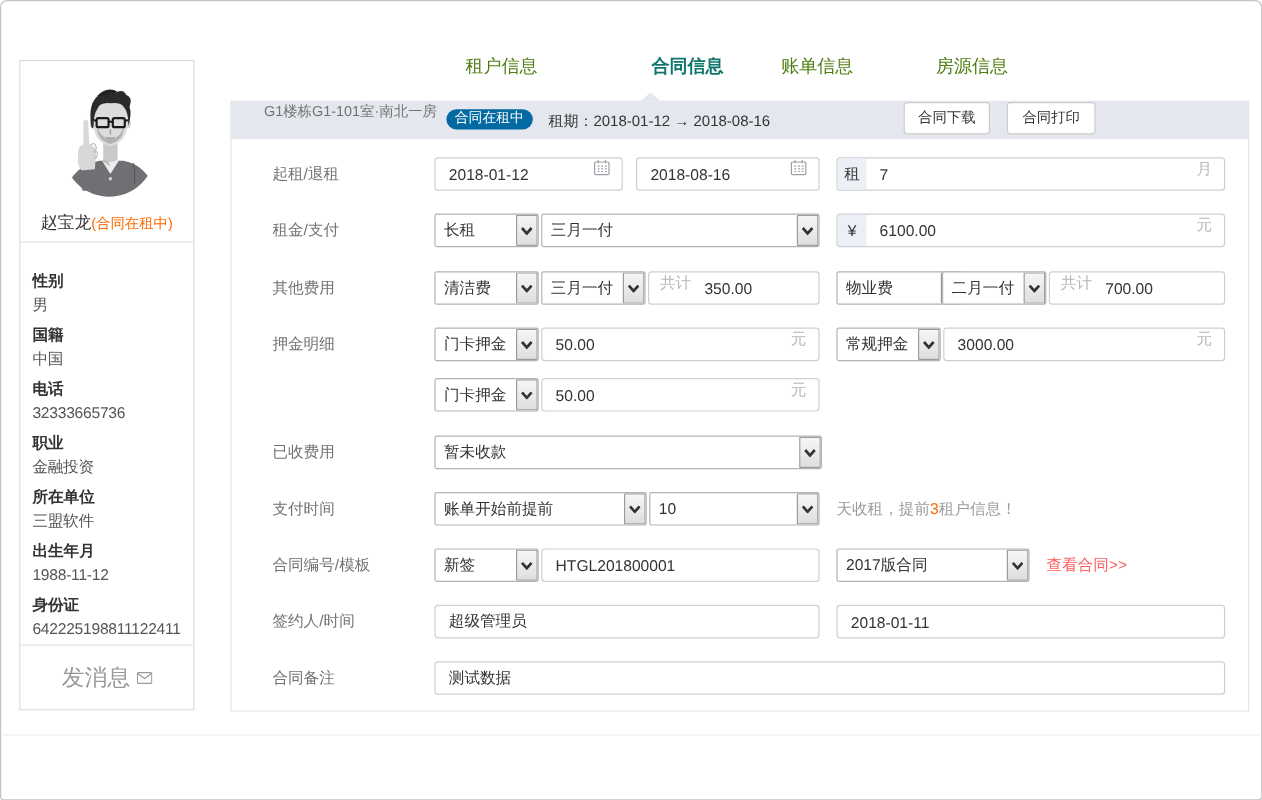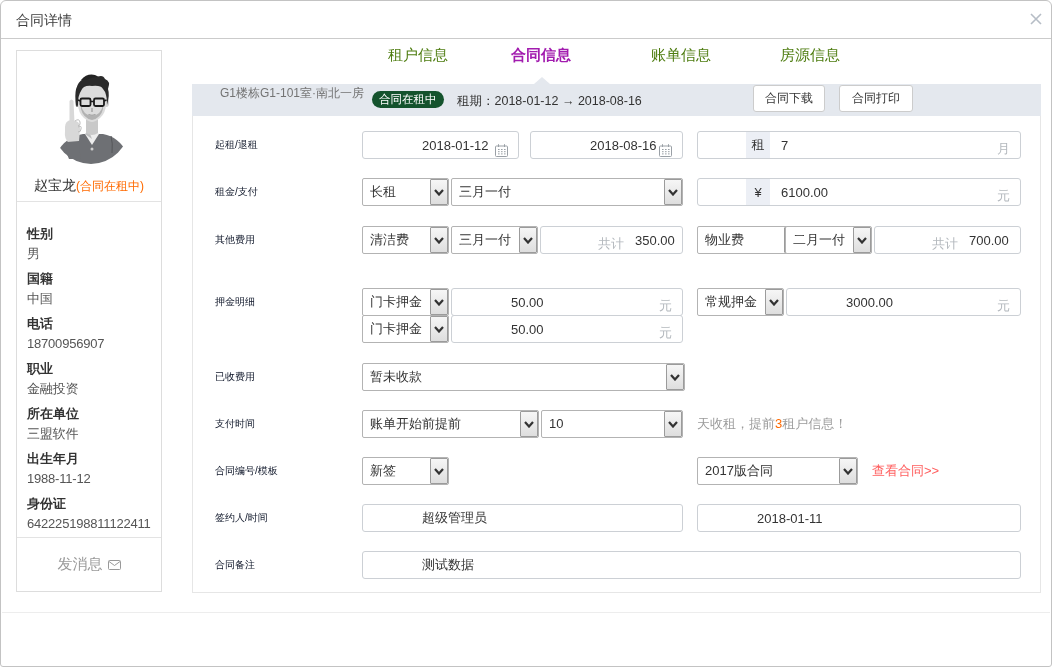--- a/index.html
+++ b/index.html
@@ -46,69 +46,69 @@
   }
   .side-name .tag { font-size:12px; color:#ff6a00; }
   .side-fields { position:absolute; left:10px; top:173px; right:20px; }
   .sfield { margin-bottom:5px; }
   .sfield .lb { font-size:13px; font-weight:bold; color:#333; line-height:20px; }
   .sfield .vl { font-size:13px; color:#555; line-height:20px; letter-spacing:-0.2px; }
   .side-msg {
     position:absolute; left:0; right:0; top:486px; bottom:0;
     border-top:1px solid #e3e3e3;
     display:flex; align-items:center; justify-content:center;
-    color:#999; font-size:15px; cursor:pointer;
+    color:#999; font-size:19px; cursor:pointer;
   }
   .side-msg svg { margin-left:5px; }
   
   .tab {
     position:absolute; top:45px; transform:translateX(-50%);
     font-size:15px; color:#4d7c0f; cursor:pointer; white-space:nowrap;
   }
-  .tab.active { color:#a21caf; font-weight:bold; }
+  .tab.active { color:#0f766e; font-weight:bold;margin-left:32px; }
   
   .card {
     position:absolute; left:191px; top:83px; width:849px; height:509px;
     border:1px solid #e6e6e6; background:#fff;
   }
   .infobar {
     position:absolute; left:-1px; top:-1px; width:849px; height:32px;
     background:#e4e8ee;
   }
   .infobar .notch {
     position:absolute; left:342px; top:-7px;
     width:0; height:0;
     border-left:8px solid transparent; border-right:8px solid transparent;
     border-bottom:7px solid #e4e8ee;
   }
   .ib-addr { position:absolute; left:28px; top:1px; font-size:12px; color:#737373; }
   .ib-badge {
     position:absolute; left:180px; top:7px; height:17px;
-    background:#14532d; color:#fff; font-size:11.5px;
+    background:#0369a1; color:#fff; font-size:11.5px;
     border-radius:9px; padding:0 7px; line-height:17px;
   }
   .ib-period { position:absolute; left:265px; top:9px; font-size:12.5px; color:#333; }
   .ib-btn {
     position:absolute; top:1px; width:70px; height:27px;
     background:#fff; border:1px solid #ccc; border-radius:3px;
     font-size:12px; color:#333; text-align:center; line-height:25px; cursor:pointer;
     font-family:inherit;
   }
   .ib-btn.dl { left:561px; width:72px; }
   .ib-btn.pr { left:647px; width:74px; }
   
   .frow { position:absolute; left:0; width:100%; height:28px; }
   .flabel {
-    position:absolute; left:22px; top:0; width:127px; height:28px;
-    font-size:10px; color:#0f172a; line-height:28px; white-space:nowrap;
+    position:absolute; left:34px; top:0; width:127px; height:28px;
+    font-size:13px; color:#737373; line-height:28px; white-space:nowrap;
   }
   .fitem { position:absolute; top:0; height:28px; }
   .tbox {
     border:1px solid #ccd0d5; border-radius:3px; background:#fff;
-    display:flex; align-items:flex-end; overflow:hidden;padding-left:48px;
+    display:flex; align-items:flex-start; overflow:hidden;
   }
   .tbox input {
     border:none; outline:none; background:transparent; flex:1; min-width:0;
     font-size:13px; color:#333; font-family:inherit; padding:0 0 0 11px; height:100%;
   }
   .tbox .prefix {
     flex:none; width:24px; height:100%; background:#eceff5;
     display:flex; align-items:center; justify-content:center;
     font-size:13px; color:#333;
   }
@@ -129,39 +129,31 @@
     position:absolute; right:0px; top:0px; bottom:0px; width:18px;
     background:linear-gradient(#f6f6f6,#dedede);
     border:1px solid #9b9b9b; border-radius:1px;
     display:flex; align-items:center; justify-content:center;
   }
   .fnote { position:absolute; top:0; height:28px; line-height:28px; font-size:13px; color:#9b9b9b; white-space:nowrap; }
   .fnote .hl { color:#ff6a00; }
   .flink { position:absolute; top:0; height:28px; line-height:28px; font-size:13px; color:#ff5e5e; cursor:pointer; white-space:nowrap; }
   .footer-line { position:absolute; left:1px; right:1px; top:611px; border-top:1px solid #ededed; }
   
-  .r1 { top:46px; } .r2 { top:93px; } .r3 { top:141px; } .r4 { top:188px;margin-top:15px; }
+  .r1 { top:46px; } .r2 { top:93px; } .r3 { top:141px; } .r4 { top:188px; }
   .r4b { top:230px; } .r5 { top:278px; } .r6 { top:325px; } .r7 { top:372px; }
   .r8 { top:419px; } .r9 { top:466px; }
 </style>
 </head>
 <body>
 
 <div class="modal">
 
   <div class="footer-line"></div>
 
-  <div class="mheader">
-    <div class="mtitle">合同详情</div>
-    <div class="mclose">
-      <svg width="14" height="14" viewBox="0 0 14 14">
-          <path d="M2 2 L12 12 M12 2 L2 12" stroke="#b6bdc6" stroke-width="1.6" fill="none"></path>
-        </svg>
-    </div>
-  </div>
 
   <div class="tab" style="left:417px">租户信息</div>
   <div class="tab active" style="left:540px">合同信息</div>
   <div class="tab" style="left:680px">账单信息</div>
   <div class="tab" style="left:809px">房源信息</div>
 
   <div class="sidebar">
     <div class="side-top">
       <div class="avatar">
         <svg width="88" height="100" viewBox="0 0 88 100">
@@ -209,21 +201,21 @@
       <div class="sfield">
         <div class="lb">性别</div>
         <div class="vl">男</div>
       </div>
       <div class="sfield">
         <div class="lb">国籍</div>
         <div class="vl">中国</div>
       </div>
       <div class="sfield">
         <div class="lb">电话</div>
-        <div class="vl">18700956907</div>
+        <div class="vl">32333665736</div>
       </div>
       <div class="sfield">
         <div class="lb">职业</div>
         <div class="vl">金融投资</div>
       </div>
       <div class="sfield">
         <div class="lb">所在单位</div>
         <div class="vl">三盟软件</div>
       </div>
       <div class="sfield">
@@ -432,20 +424,23 @@
     <div class="frow r7">
       <div class="flabel">合同编号/模板</div>
       <div class="sel" style="left:169px;width:87px">
         <span>新签</span>
         <span class="arr">
             <svg width="10" height="7" viewBox="0 0 10 7">
               <path d="M1 1 L5 5.5 L9 1" fill="none" stroke="#333" stroke-width="2.2"></path>
             </svg>
           </span>
       </div>
+      <div class="fitem tbox" style="left:258px;width:232px">
+        <input readonly="" value="HTGL201800001" style="">
+      </div>
       <div class="sel" style="left:504px;width:161px">
         <span>2017版合同</span>
         <span class="arr">
             <svg width="10" height="7" viewBox="0 0 10 7">
               <path d="M1 1 L5 5.5 L9 1" fill="none" stroke="#333" stroke-width="2.2"></path>
             </svg>
           </span>
       </div>
       <div class="flink" style="left:679px">查看合同&gt;&gt;</div>
     </div>

